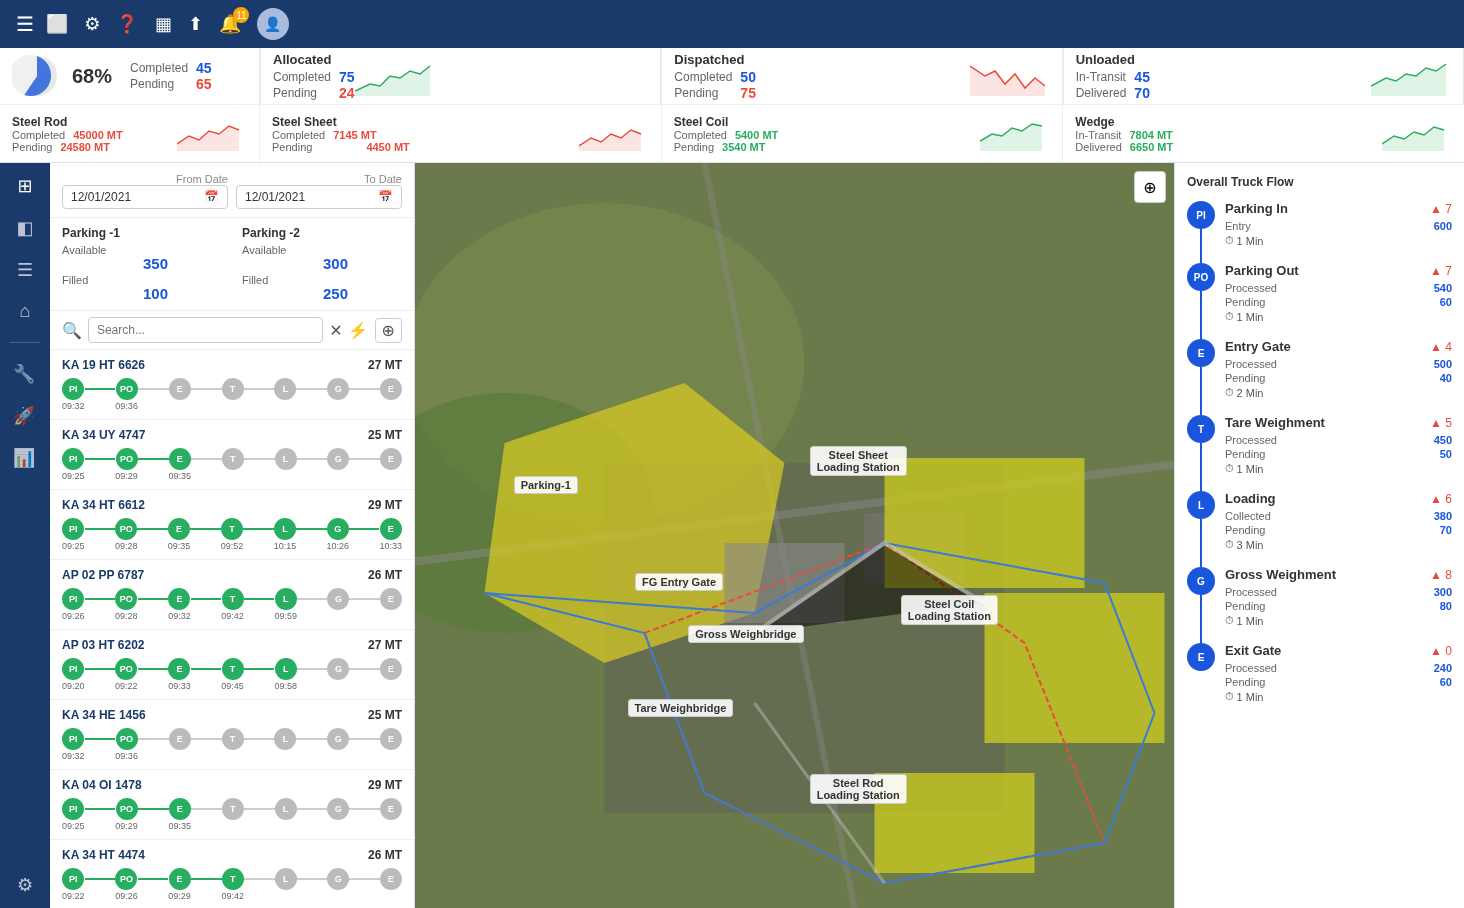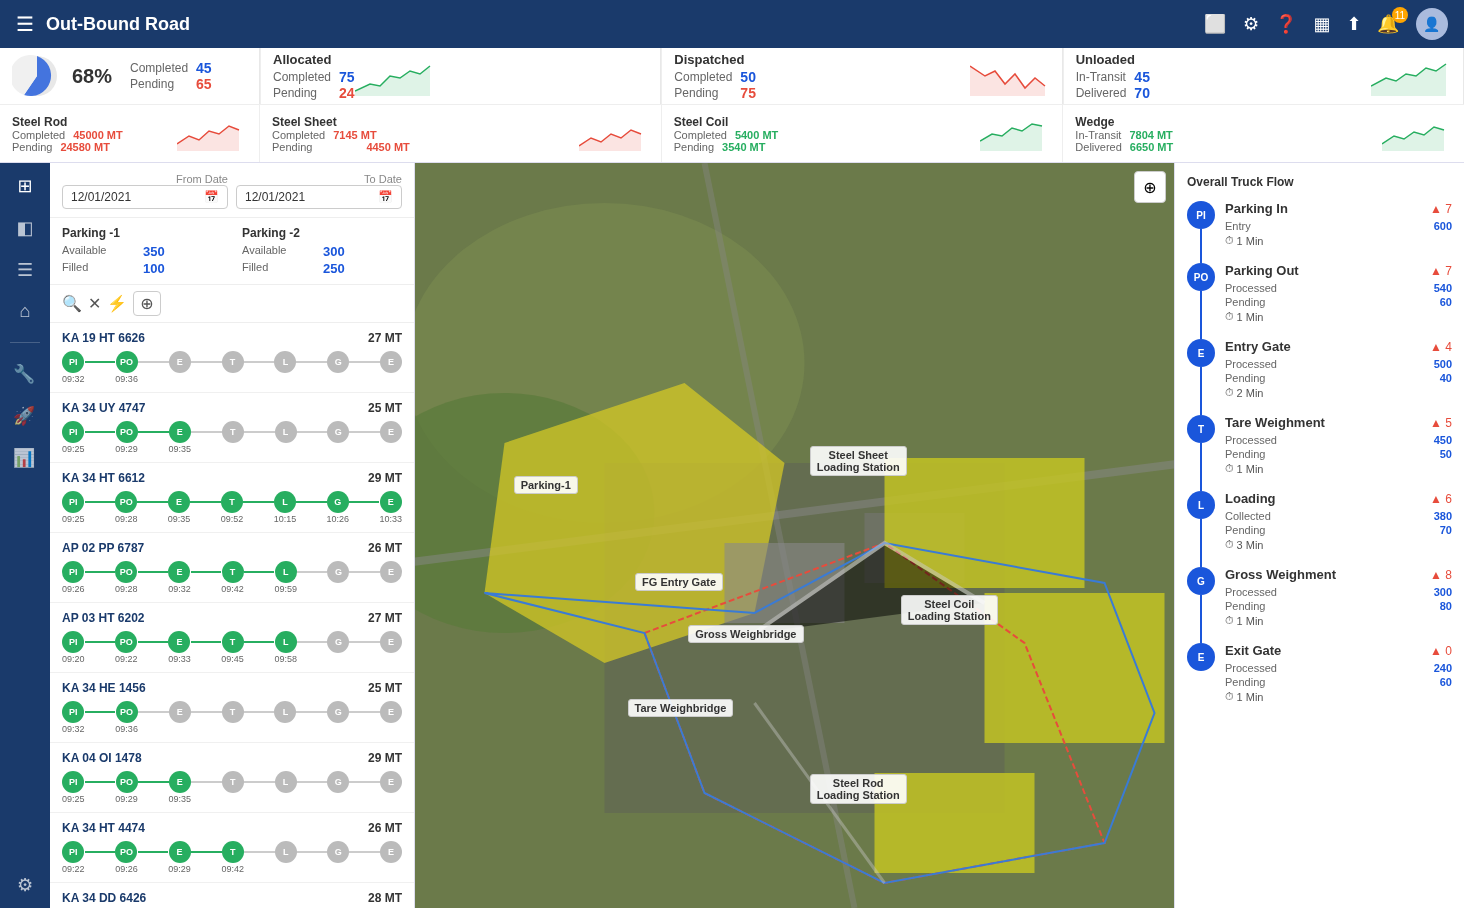--- a/index.html
+++ b/index.html
@@ -68,21 +68,21 @@
     .parking-row {
       display: flex;
       padding: 8px 12px;
       border-bottom: 1px solid #eee;
       gap: 20px;
     }
     .parking-block { flex: 1; }
     .parking-title { font-size: 12px; font-weight: 600; color: #333; margin-bottom: 4px; }
     .parking-grid { display: grid; grid-template-columns: 1fr 1fr; gap: 2px; }
     .pk-lbl { font-size: 11px; color: #666; }
-    .pk-val { font-size: 13px; font-weight: 700; color: #1a56db; }
+    .pk-val { font-size: 15px; font-weight: 700; color: #1a56db; margin-top: 11px; }
 
     .search-row {
       display: flex;
       align-items: center;
       padding: 6px 12px;
       border-bottom: 1px solid #eee;
       gap: 6px;
     }
     .search-input {
       flex: 1; border: 1px solid #ccc; border-radius: 4px;
@@ -186,21 +186,20 @@
     .content-row {
       display: flex;
       height: calc(908px - 48px - 115px);
     }
   </style>
 </head>
 <body>
 
 <div class="topnav">
   <span style="font-size:20px;cursor:pointer;">☰</span>
-  <span class="topnav-title">Out-Bound Road</span>
   <div class="topnav-icons">
     <span class="topnav-icon">⬜</span>
     <span class="topnav-icon">⚙</span>
     <span class="topnav-icon">❓</span>
     <span class="topnav-icon">▦</span>
     <span class="topnav-icon">⬆</span>
     <div class="bell-badge">
       <span class="topnav-icon">🔔</span>
       <span class="bell-badge-count">11</span>
     </div>
@@ -429,20 +428,21 @@
           <span class="pk-lbl">Available</span>
           <span class="pk-val">300</span>
           <span class="pk-lbl">Filled</span>
           <span class="pk-val">250</span>
         </div>
       </div>
     </div>
 
     <div class="search-row">
       <span style="color:#888;">🔍</span>
+      <input class="search-input" type="text" placeholder="Search..." style="">
       <button class="search-btn">✕</button>
       <button class="search-btn">⚡</button>
       <button class="search-btn" style="background:white;border:1px solid #ccc;border-radius:4px;padding:2px 6px;">⊕</button>
     </div>
 
     <div class="truck-list" id="truck-list-container">
     <div class="truck-item">
           <div class="truck-header">
             <span class="truck-id">KA 19 HT 6626</span>
             <span class="truck-wt">27 MT</span>

